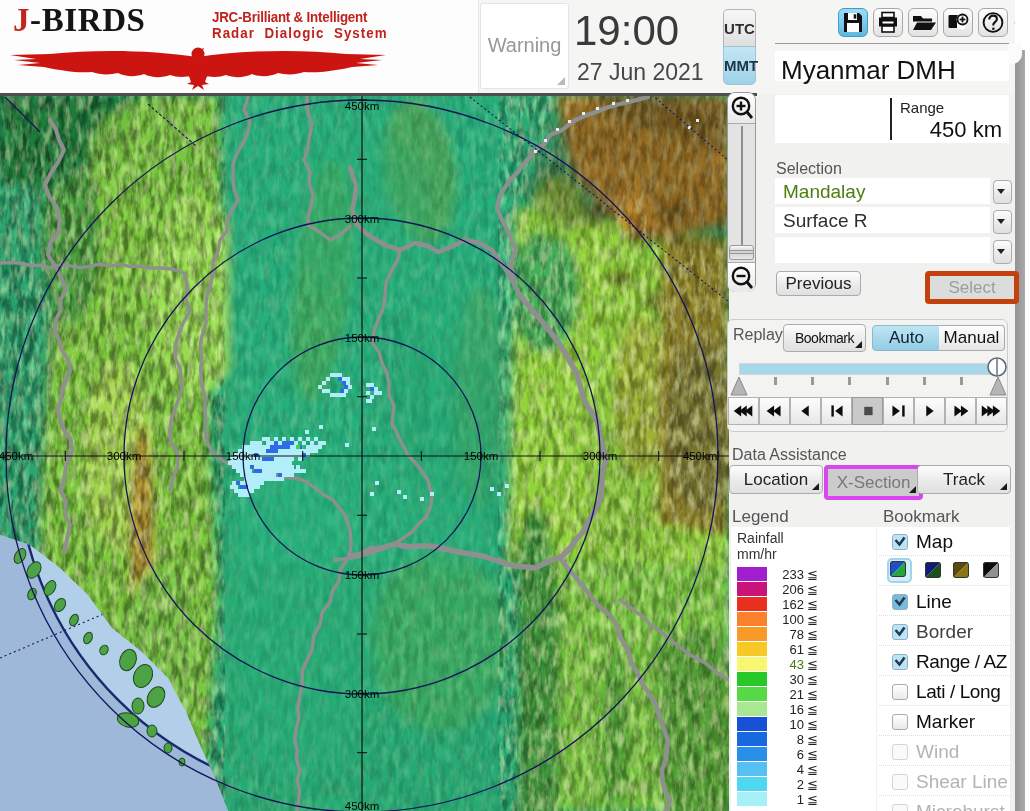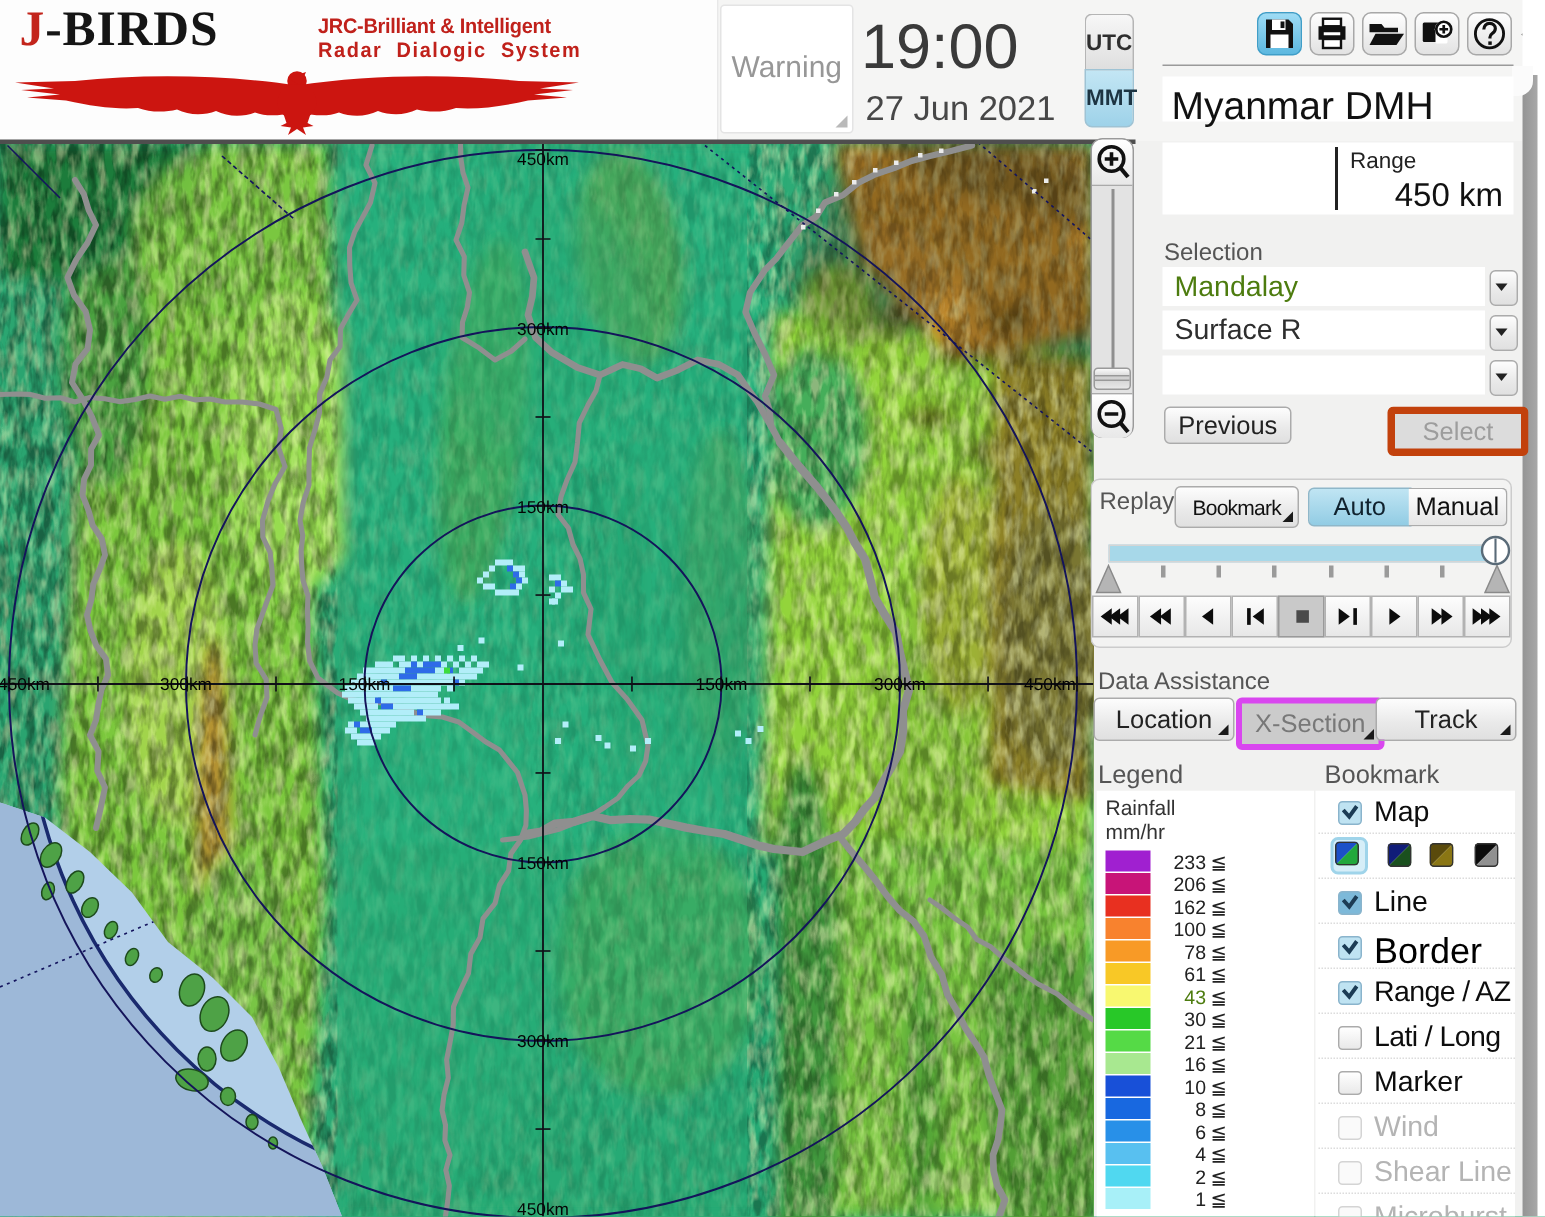--- a/index.html
+++ b/index.html
@@ -738,21 +738,21 @@
       <rect x="0.5" y="0.5" width="15" height="15" rx="2.5" fill="none" stroke="#333" stroke-width="1"></rect>
     </g>
   </svg>
 <div class="abs" style="left:892px;top:594px;width:16px;height:16px;background:#7db9d9;border:1px solid #8ab4cc;border-radius:3px;box-sizing:border-box;"><svg width="14" height="14" viewBox="0 0 14 14">
       <path d="M2.5,5 L6.5,9.5 L11.5,2.5" fill="none" stroke="#1c3c55" stroke-width="2.6"></path>
     </svg></div>
 <div class="abs" style="left:916px;top:591px;font-size:19px;color:#0d0d0d;">Line</div>
 <div class="abs" style="left:892px;top:624px;width:16px;height:16px;background:#bfe3f2;border:1px solid #8ab4cc;border-radius:3px;box-sizing:border-box;"><svg width="14" height="14" viewBox="0 0 14 14">
       <path d="M2.5,5 L6.5,9.5 L11.5,2.5" fill="none" stroke="#1c3c55" stroke-width="2.6"></path>
     </svg></div>
-<div class="abs" style="left:916px;top:621px;font-size:24px;color:#000000;">Border</div>
+<div class="abs" style="left:916px;top:621px;font-size:19px;color:#404040;">Border</div>
 <div class="abs" style="left:892px;top:654px;width:16px;height:16px;background:#bfe3f2;border:1px solid #8ab4cc;border-radius:3px;box-sizing:border-box;"><svg width="14" height="14" viewBox="0 0 14 14">
       <path d="M2.5,5 L6.5,9.5 L11.5,2.5" fill="none" stroke="#1c3c55" stroke-width="2.6"></path>
     </svg></div>
 <div class="abs" style="left:916px;top:651px;font-size:19px;letter-spacing:-0.4px;color:#0d0d0d;">Range / AZ</div>
 <div class="abs" style="left:892px;top:684px;width:16px;height:16px;background:linear-gradient(#ffffff,#e9e9e9);border:1px solid #ababab;border-radius:3px;box-sizing:border-box;"></div>
 <div class="abs" style="left:916px;top:681px;font-size:19px;letter-spacing:-0.4px;color:#0d0d0d;">Lati / Long</div>
 <div class="abs" style="left:892px;top:714px;width:16px;height:16px;background:linear-gradient(#ffffff,#e9e9e9);border:1px solid #ababab;border-radius:3px;box-sizing:border-box;"></div>
 <div class="abs" style="left:916px;top:711px;font-size:19px;color:#0d0d0d;">Marker</div>
 <div class="abs" style="left:892px;top:744px;width:16px;height:16px;background:#fafafa;border:1px solid #d4d4d4;border-radius:3px;box-sizing:border-box;"></div>
 <div class="abs" style="left:916px;top:741px;font-size:19px;color:#b4b4b4;">Wind</div>

